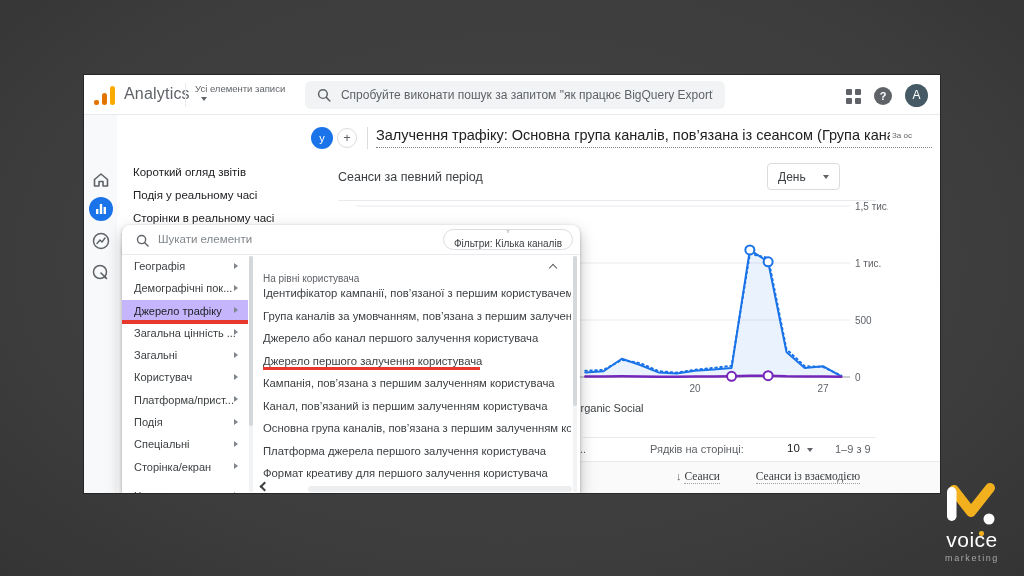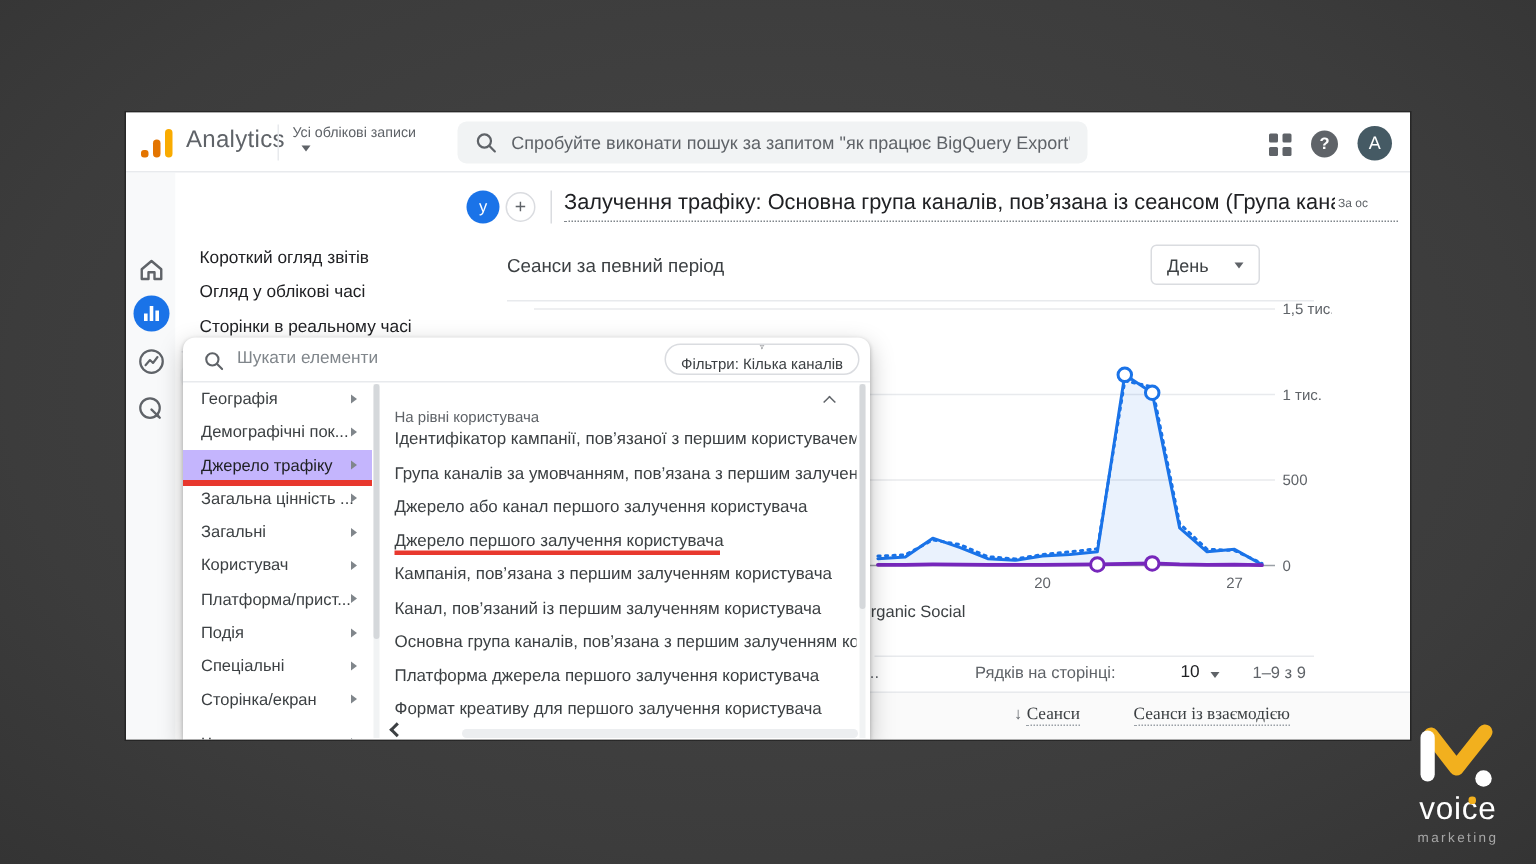--- a/index.html
+++ b/index.html
@@ -133,21 +133,21 @@
 
     <div class="topbar">
       <div class="ga-logo">
         <span class="b1"></span>
           <span class="b2"></span>
           <span class="b3"></span>
       </div>
       <div class="product">Analytics</div>
       <div class="acct-div"></div>
       <div class="account">
-        <span>Усі облікові записи</span>
+        <span>Усі елементи записи</span>
         <span class="tri-down"></span>
       </div>
       <div class="searchbar">
         <svg width="14" height="14" viewBox="0 0 14 14">
           <circle cx="6" cy="6" r="4.4" fill="none" stroke="#5f6368" stroke-width="1.5"></circle>
           <line x1="9.4" y1="9.4" x2="13" y2="13" stroke="#5f6368" stroke-width="1.5" stroke-linecap="round"></line>
         </svg>
         <span class="ph">Спробуйте виконати пошук за запитом "як працює BigQuery Export"</span>
       </div>
       <div class="grid-icon">
@@ -178,21 +178,21 @@
       <svg class="ric" style="top:148px" viewBox="0 0 20 20">
         <circle cx="9" cy="9" r="6.5" fill="none" stroke="#5f6368" stroke-width="1.5"></circle>
         <line x1="10" y1="10" x2="15.5" y2="15.5" stroke="#5f6368" stroke-width="1.6" stroke-linecap="round"></line>
         <path d="M15.5 15.5 L12.8 14.9 L14.9 12.8 Z" fill="#5f6368"></path>
       </svg>
 
     </div>
 
     <div class="sidebar">
       <div class="side-item" style="top:51px">Короткий огляд звітів</div>
-      <div class="side-item" style="top:74px">Огляд у облікові часі</div>
+      <div class="side-item" style="top:74px">Подія у реальному часі</div>
       <div class="side-item" style="top:97px">Сторінки в реальному часі</div>
       <div class="side-div"></div>
       <div class="lifecycle">
         <span class="lbl">Life cycle</span>
         <span class="chev-up"></span>
       </div>
     </div>
 
     <div class="prop-avatar">у</div>
     <div class="add-circle">+</div>

